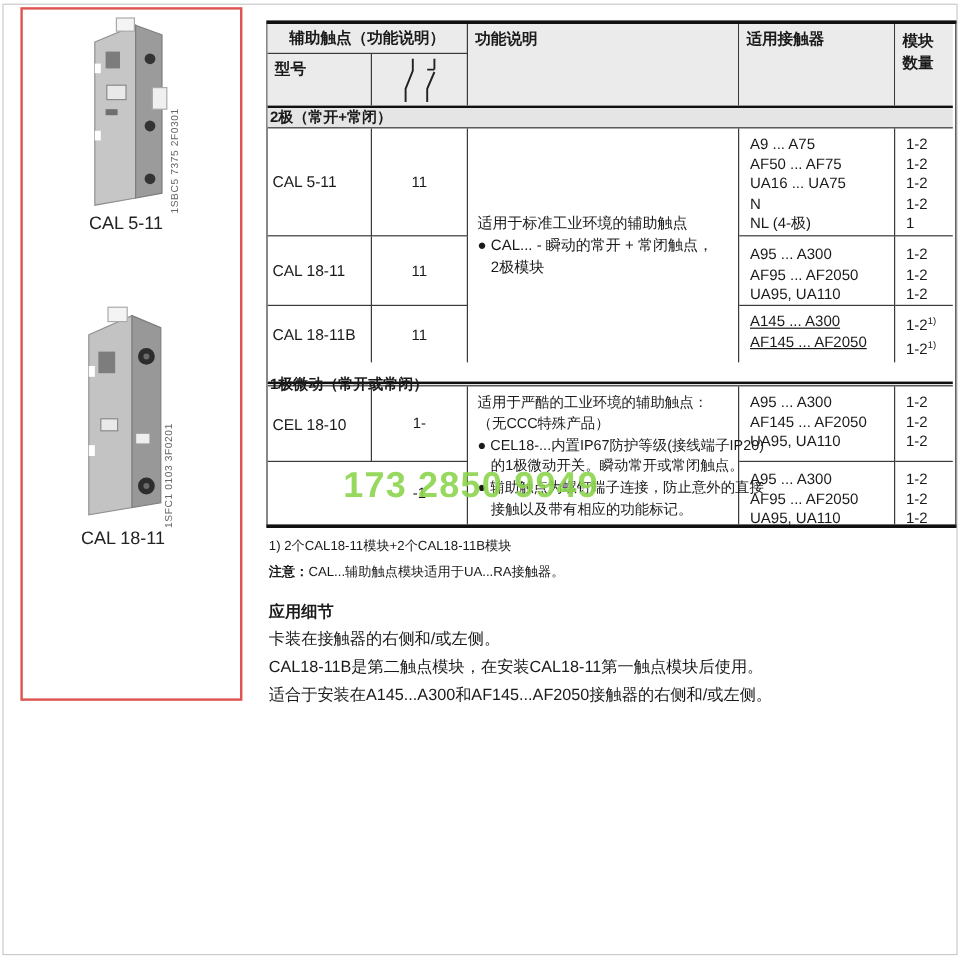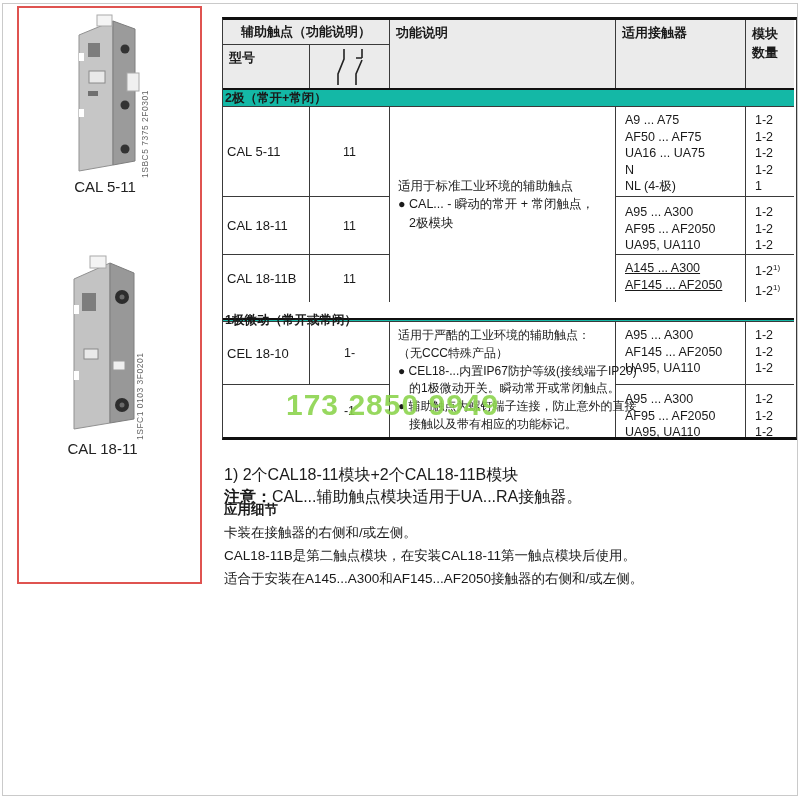--- a/index.html
+++ b/index.html
@@ -18,37 +18,37 @@
        display:grid;box-sizing:content-box;
        grid-template-columns:87px 80px 226px 130px 48px;
        grid-template-rows:25px 43px 19px 90px 58px 47px 20px 63px 52px;
        border-top:3px solid #101010;border-bottom:3px solid #101010;
        border-left:1px solid #3a3a3a;border-right:1px solid #3a3a3a;
        font-size:12.5px;}
   .cell{box-sizing:border-box;border-right:1px solid #3a3a3a;overflow:visible;}
   .nr{border-right:none;}
   .bb{border-bottom:1px solid #3a3a3a;}
   .hdr{background:#ebebeb;font-weight:bold;font-size:13px;}
-  .band{background:#14b8a6;font-weight:bold;font-size:12.5px;border-top:2.5px solid #101010;
+  .band{background:#e5e5e5;font-weight:bold;font-size:12.5px;border-top:2.5px solid #101010;
         border-bottom:1px solid #3a3a3a;display:flex;align-items:center;padding-left:2px;box-sizing:border-box;}
   .band2{border-top:2px solid #101010;margin-top:16px;}
   .center{display:flex;align-items:center;justify-content:center;}
   .vcent{display:flex;align-items:center;}
   .model{padding-left:4px;font-size:13px;}
   .lines{padding:5px 0 0 9px;line-height:16.5px;font-size:12.5px;}
   .lines div{white-space:nowrap;}
   .func{padding-left:8px;font-size:12.5px;line-height:18.5px;}
   .func2{padding:5px 0 0 8px;font-size:12px;line-height:17.8px;}
   .func div,.func2 div{white-space:nowrap;}
   .fc{display:flex;flex-direction:column;justify-content:center;}
   .ind{padding-left:11px;}
   sup{font-size:8px;}
 
   
-  .fn{position:absolute;left:224px;font-size:16px;margin-top:18px;}
+  .fn{position:absolute;left:224px;font-size:11px;}
   .details{position:absolute;left:224px;top:498px;font-size:13.5px;line-height:23px;}
   .details .t{font-weight:bold;}
   .watermark{position:absolute;left:286px;top:388px;font-size:30px;font-weight:bold;
              color:rgba(140,212,78,.9);letter-spacing:1px;z-index:6;white-space:nowrap;}
   .hpad{padding:4px 0 0 6px;}
 </style>
 </head>
 <body>
 
 <div class="page">

